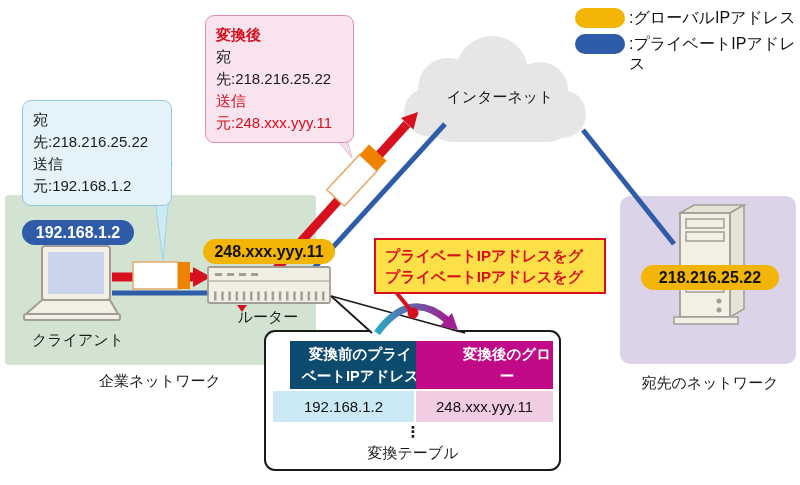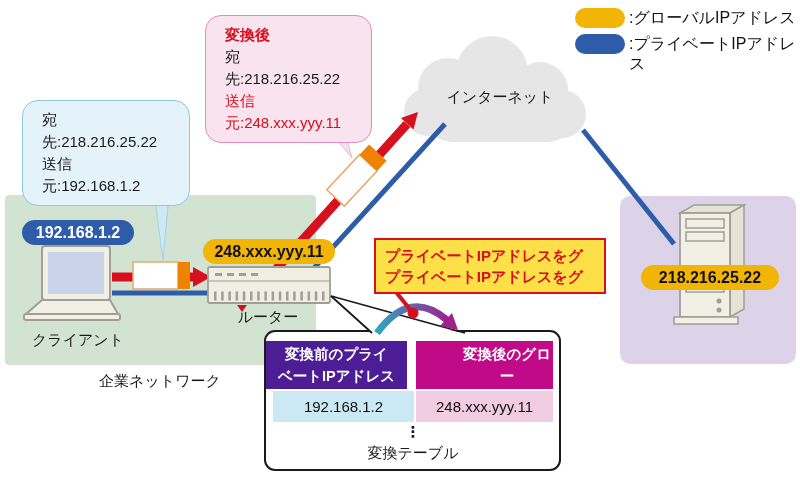--- a/index.html
+++ b/index.html
@@ -11,21 +11,21 @@
   .abs{position:absolute;}
   .pill{
     position:absolute;border-radius:13px;text-align:center;
     font-weight:bold;font-size:16px;line-height:25px;height:25px;
   }
   .pill-blue{background:#2F5CA8;color:#fff;}
   .pill-yellow{background:#F3B505;color:#111;}
   .lbl{position:absolute;font-size:15px;color:#1a1a1a;text-align:center;}
   .legend-swatch{position:absolute;width:50px;height:20px;border-radius:10px;}
   .legend-text{position:absolute;font-size:16px;line-height:20px;color:#111;}
-  .callout{position:absolute;border-radius:16px;padding:8px 19px;font-size:15px;line-height:22px;}
+  .callout{position:absolute;border-radius:9px;padding:8px 10px;font-size:15px;line-height:22px;}
   .callout-pink{background:#F8E3EF;border:1.5px solid #E18DB9;}
   .callout-blue{background:#E4F2F9;border:1.5px solid #8FC8DE;}
   .red-text{color:#D7101E;}
   .bold{font-weight:bold;}
   .nat-note{
     position:absolute;background:#fde047;border:2.5px solid #D7101E;
     color:#D7101E;font-weight:bold;font-size:15px;line-height:21px;
     padding:5px 9px;
   }
   .th{
@@ -155,27 +155,28 @@
 
   <div class="pill pill-blue" style="left:22px;top:220px;width:112px;">192.168.1.2</div>
   <div class="lbl" style="left:18px;top:331px;width:120px;">クライアント</div>
 
   <div class="pill pill-yellow" style="left:203px;top:239px;width:132px;">248.xxx.yyy.11</div>
   <div class="lbl" style="left:218px;top:308px;width:100px;">ルーター</div>
 
   <div class="pill pill-yellow" style="left:641px;top:241px;width:138px;margin-top:24px;">218.216.25.22</div>
 
   <div class="lbl" style="left:80px;top:372px;width:160px;">企業ネットワーク</div>
+  <div class="lbl" style="left:630px;top:374px;width:160px;">宛先のネットワーク</div>
 
   <div class="nat-note" style="left:374px;top:238px;width:210px;">
     <div>プライベートIPアドレスをグ</div>
     <div>プライベートIPアドレスをグ</div>
   </div>
 
-  <div class="th" style="left:266px;top:341px;width:141px;height:48px;background:#4c1d95;">
+  <div class="th" style="left:290px;top:341px;width:141px;height:48px;background:#0c4a6e;">
     <div>変換前のプライ</div>
     <div>ベートIPアドレス</div>
   </div>
   <div class="th" style="left:416px;top:341px;width:137px;height:48px;background:#C00A87;padding-left:45px;">
     <div>変換後のグロー</div>
     <div>バルIPアドレス</div>
   </div>
   <div class="td" style="left:273px;top:391px;width:141px;height:31px;background:#CBE9F4;">192.168.1.2</div>
   <div class="td" style="left:416px;top:391px;width:137px;height:31px;background:#F2CCE2;">248.xxx.yyy.11</div>
   <div class="ellipsis" style="left:405px;top:424px;width:16px;">⋮</div>

